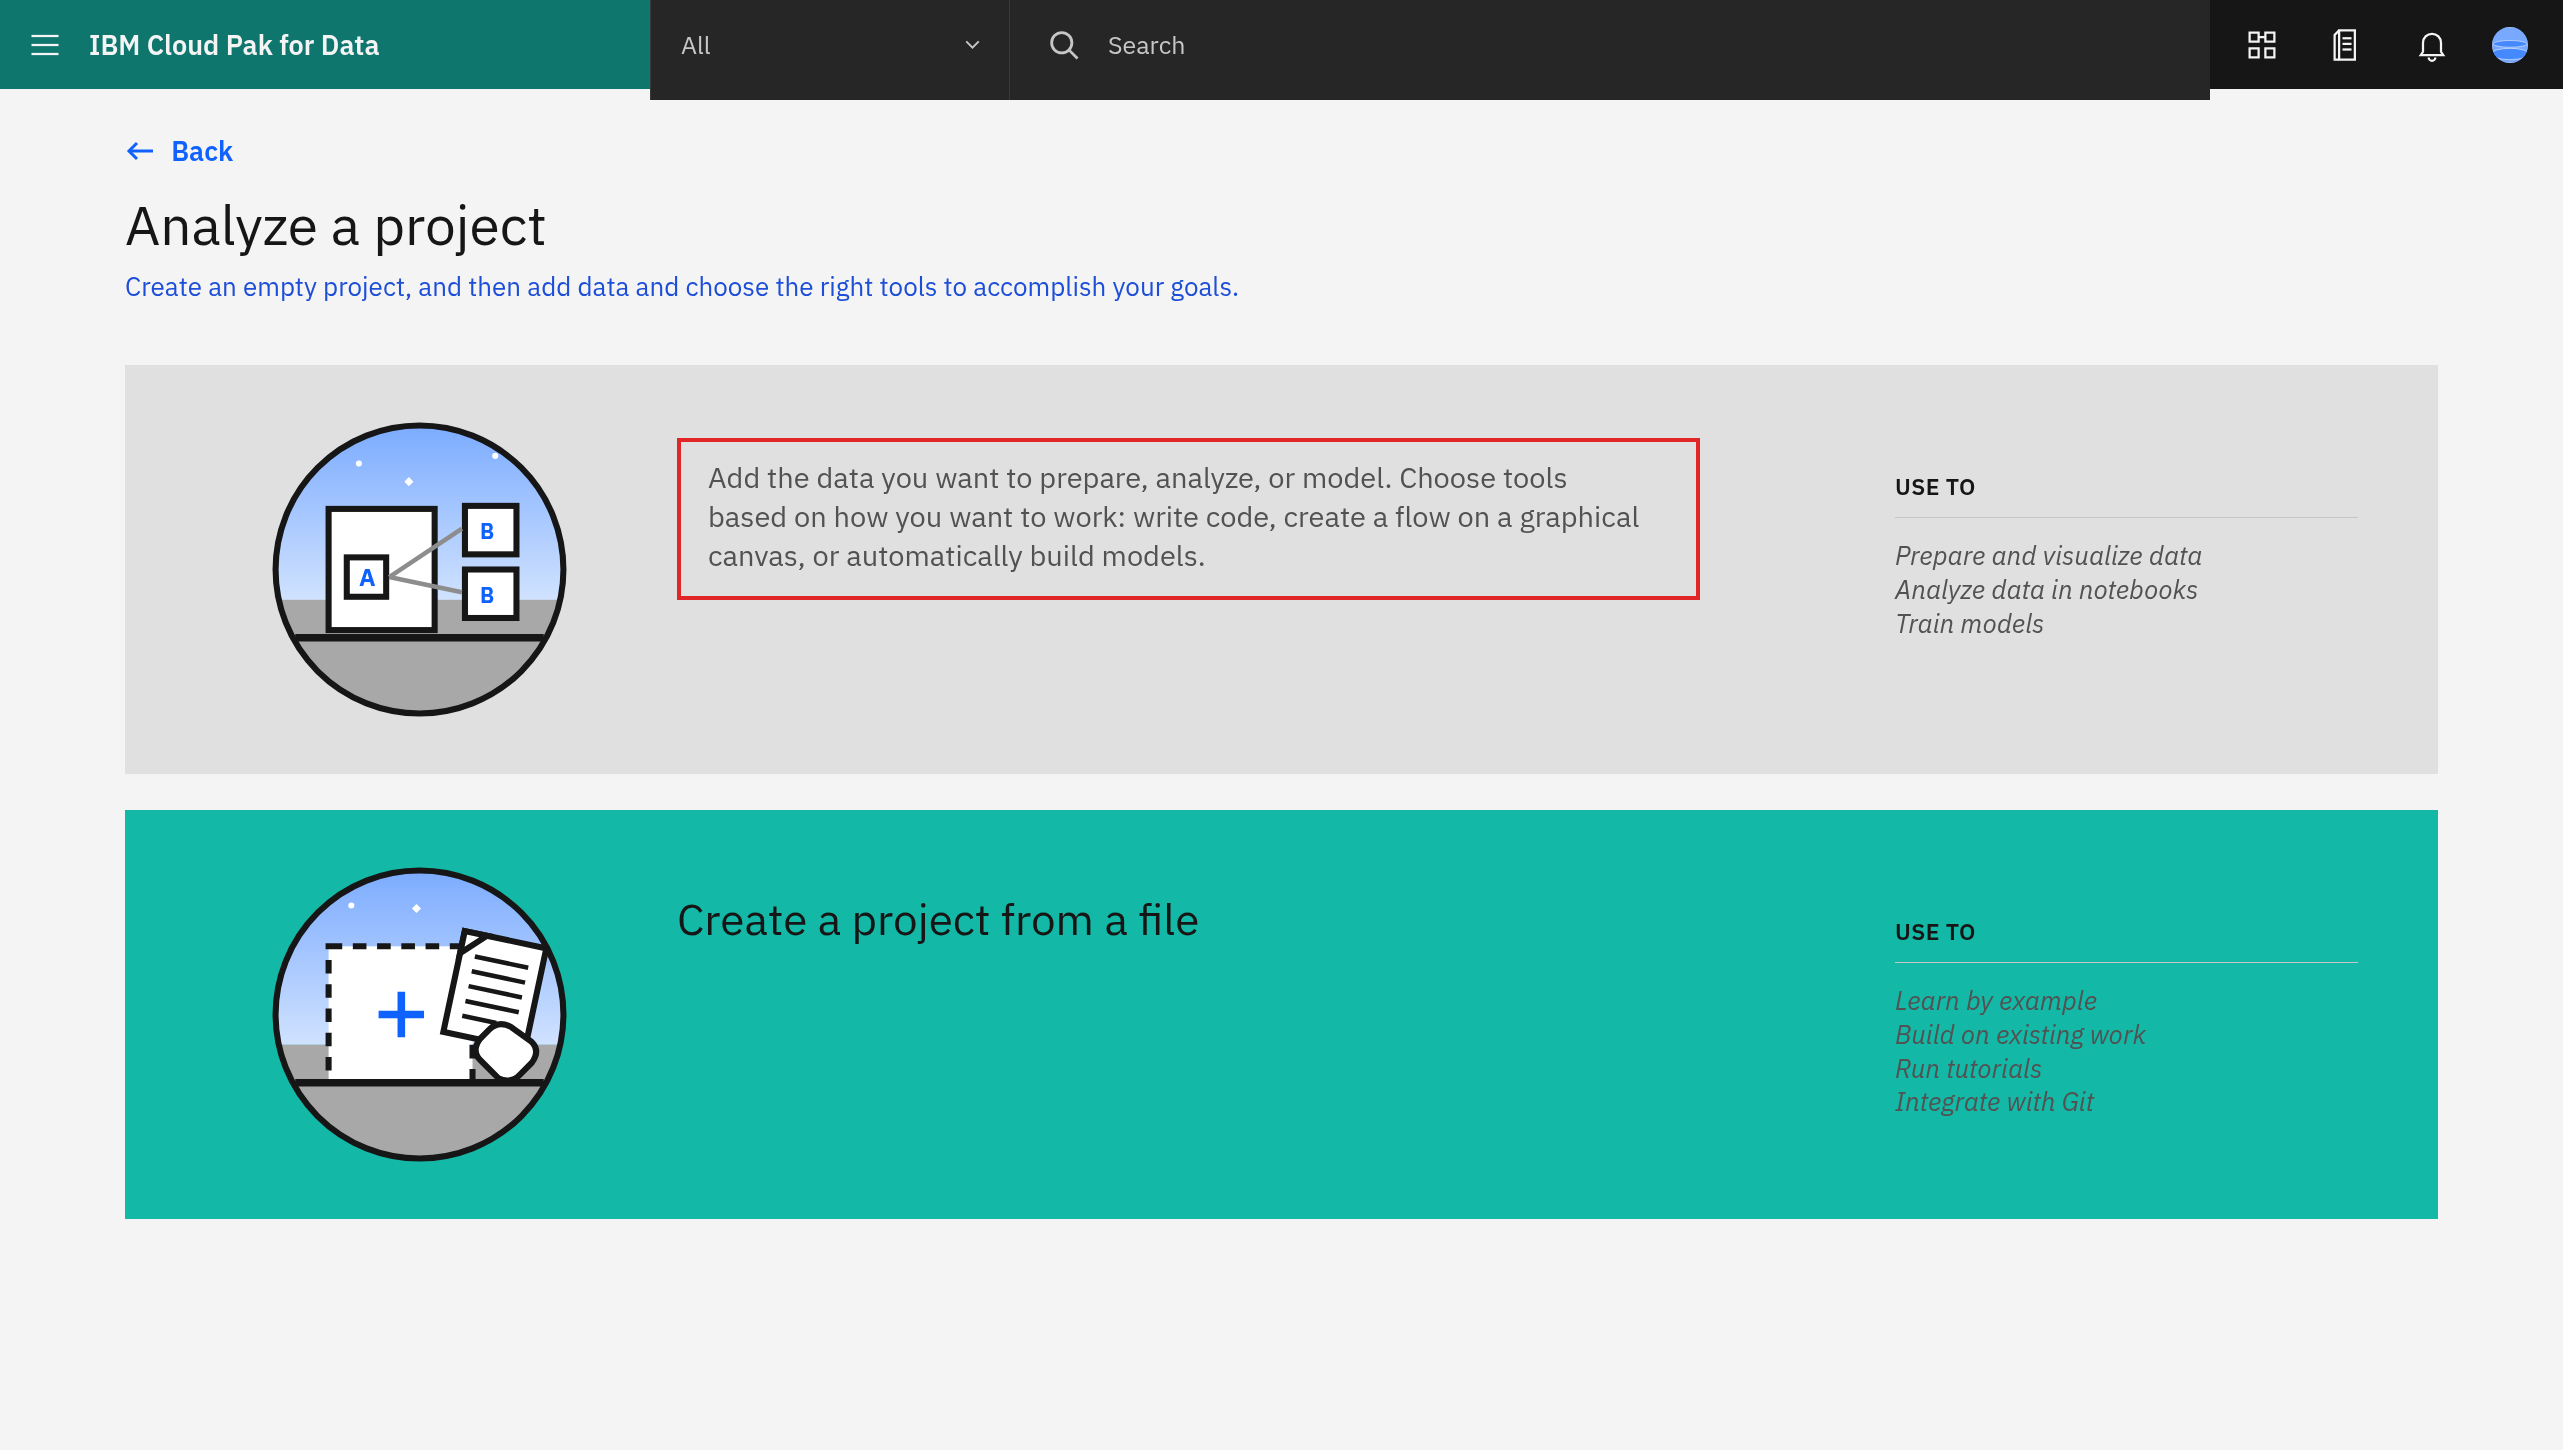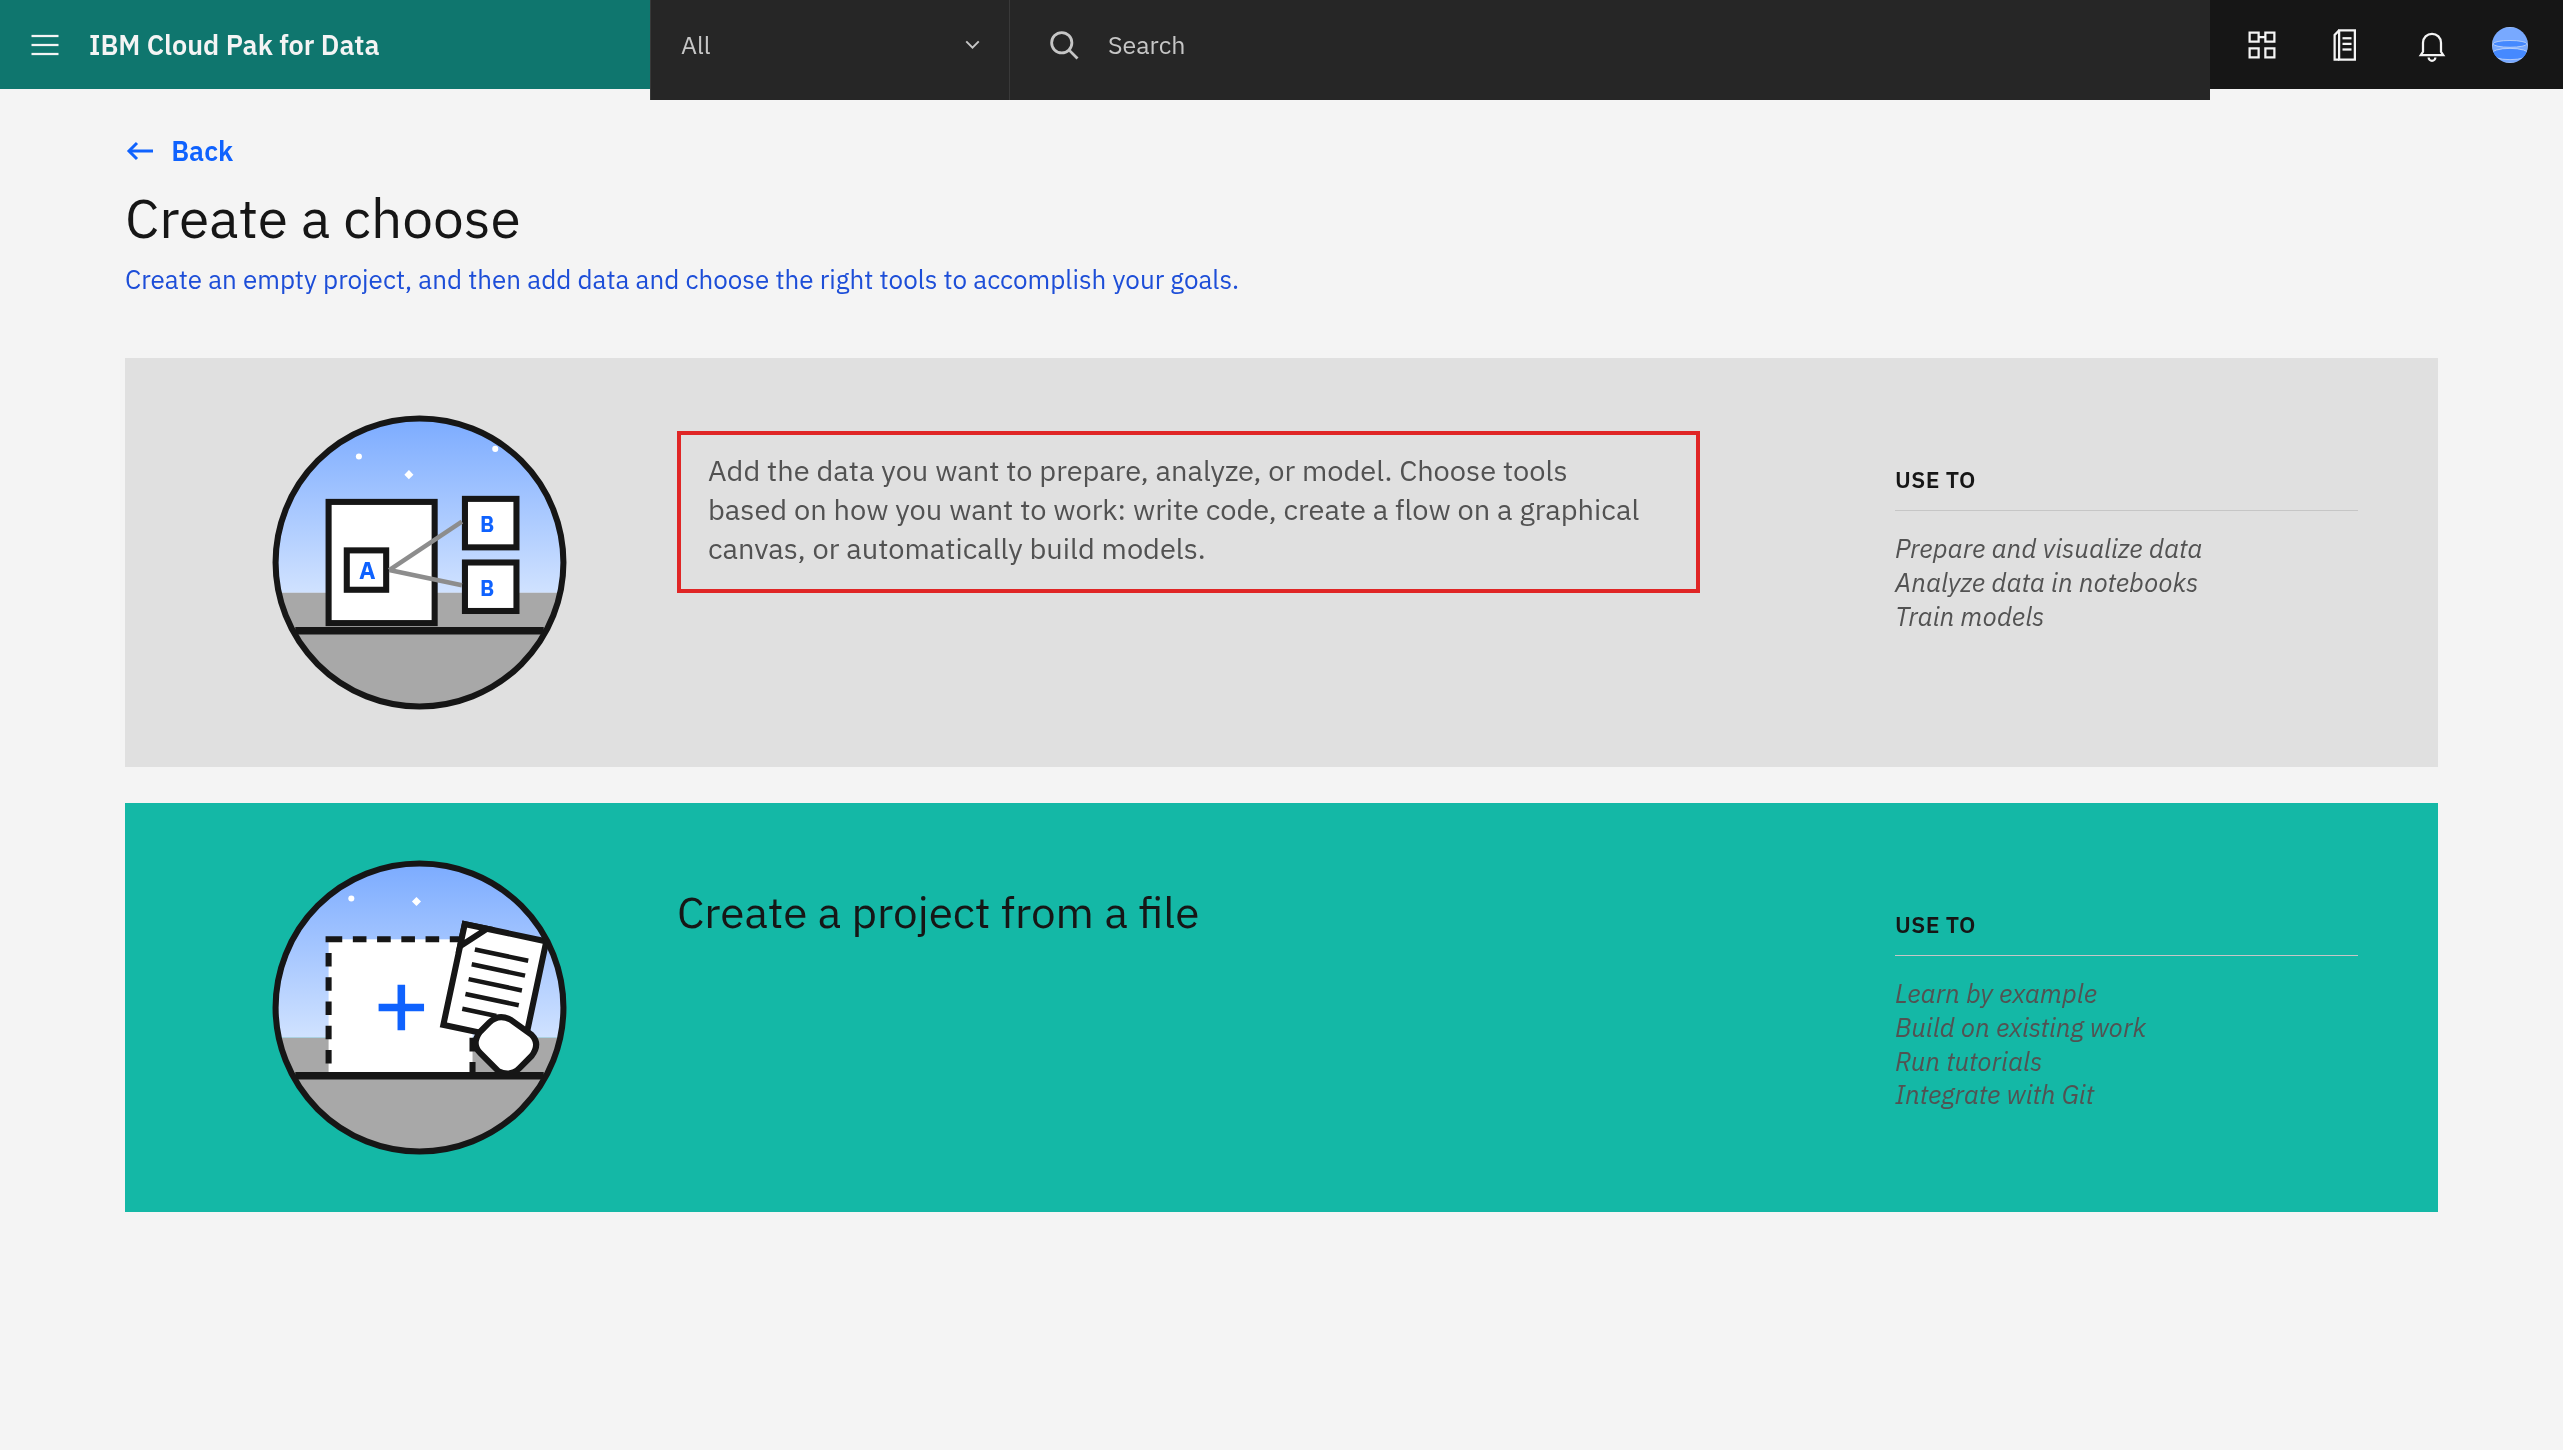--- a/index.html
+++ b/index.html
@@ -91,21 +91,21 @@
     padding: 44px 125px 0 125px;
   }
   .backlink {
     display: inline-flex;
     align-items: center;
     gap: 14.2px;
     color: #0f62fe;
     font-size: 27px;
     font-weight: 600;
     cursor: pointer;
-    margin-bottom: 10px;
+    margin-bottom: 17px;
   }
   .backlink svg { width: 32px; height: 32px; }
   h1.pagetitle {
     font-size: 55px;
     font-weight: 400;
     margin-top: 3.6px;
     margin-bottom: 9px;
   }
   .subtitle {
     font-size: 26px;
@@ -261,21 +261,21 @@
 <div class="main">
 
   <div class="backlink">
     <svg viewBox="0 0 32 32" fill="none" stroke="#0f62fe" stroke-width="3">
       <line x1="28" y1="16" x2="4" y2="16"></line>
       <polyline points="12,8 4,16 12,24"></polyline>
     </svg>
     <span>Back</span>
   </div>
 
-  <h1 class="pagetitle">Create a choose</h1>
+  <h1 class="pagetitle">Analyze a project</h1>
   <div class="subtitle">Create an empty project, and then add data and choose the right tools to accomplish your goals.</div>
 
   
   <div class="card selected">
     <div class="illus">
       <svg viewBox="0 0 200 200">
         <defs>
           <clipPath id="c1">
               <circle cx="100" cy="100" r="95"></circle>
             </clipPath>

